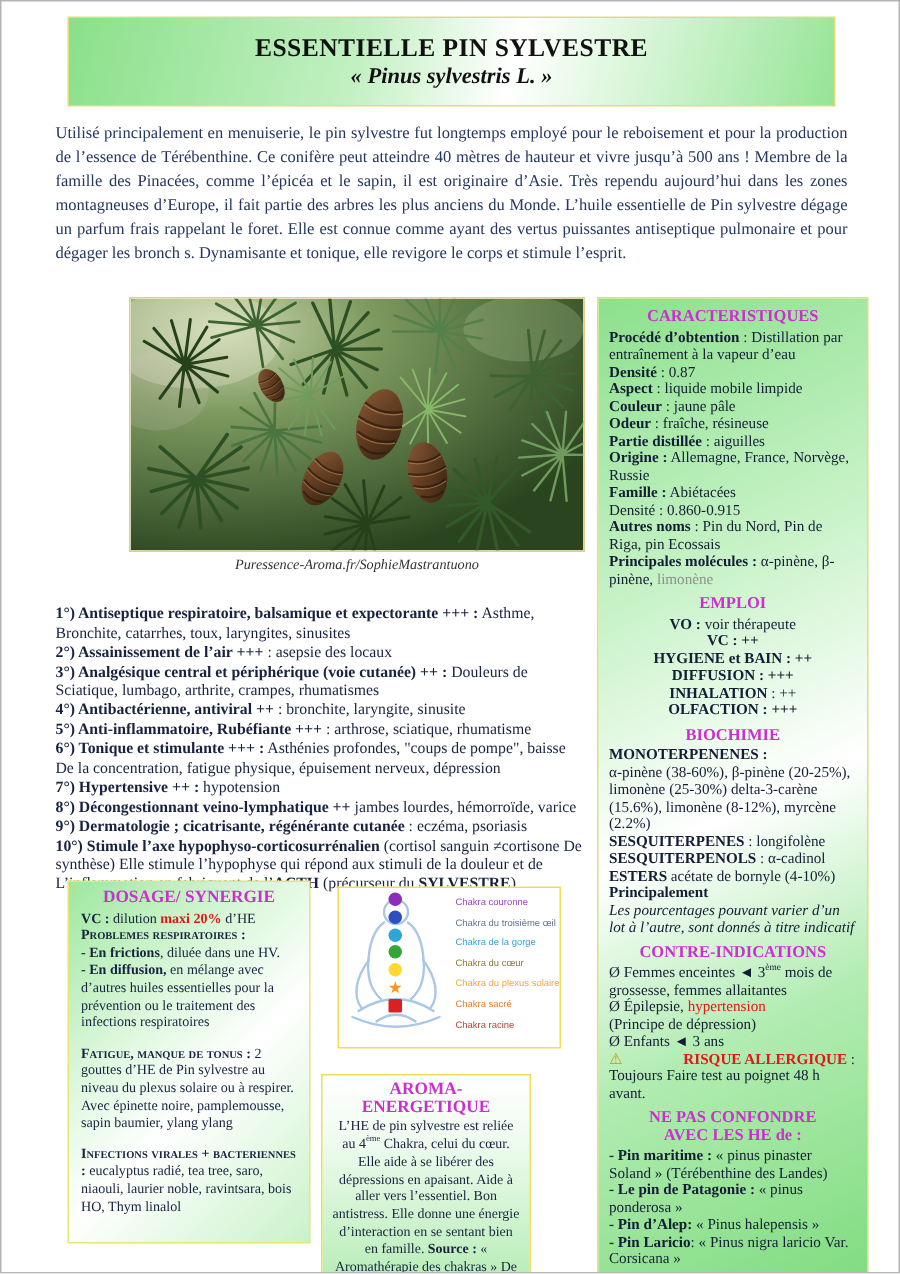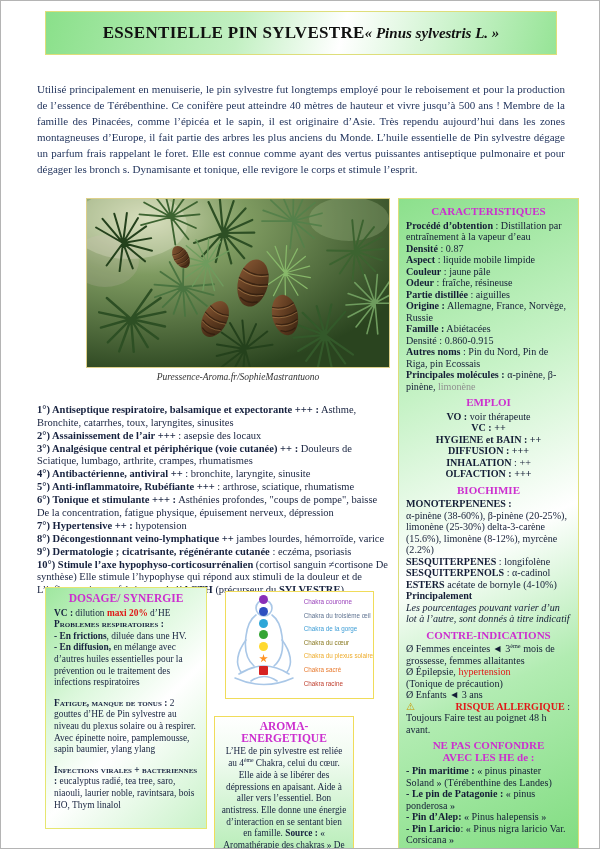--- a/index.html
+++ b/index.html
@@ -3,24 +3,24 @@
 <meta charset="utf-8">
 <style>
   html,body{margin:0;padding:0;background:#ffffff;}
   .page{position:relative;width:600px;height:849px;box-sizing:border-box;border:1px solid #b4b4b4;
         background:#ffffff;font-family:"Liberation Serif",serif;color:#1b2338;overflow:hidden;}
   .b{font-weight:bold;}
   .i{font-style:italic;}
   .sc{font-variant:small-caps;}
   .sup{font-size:.62em;vertical-align:super;line-height:0;}
 
-  .header{position:absolute;left:44px;top:10px;width:512px;height:44px;box-sizing:border-box;
+  .header{position:absolute;left:44px;top:10px;width:512px;height:60px;box-sizing:border-box;
           border:1px solid #dede7a;
           background:linear-gradient(105deg,#8ae08a 0%,#c2f0c2 38%,#ffffff 58%,#cdf3cd 78%,#96e496 100%);
-          display:flex;flex-direction:row;align-items:center;justify-content:center;}
+          display:flex;flex-direction:column;align-items:center;justify-content:center;}
   .header .t1{font-weight:bold;font-size:17px;letter-spacing:.3px;color:#111111;}
   .header .t2{font-weight:bold;font-style:italic;font-size:15px;color:#111111;margin-top:1px;}
 
   .intro{position:absolute;left:36px;top:80px;width:528px;margin:0;font-size:11px;line-height:16px;
          text-align:justify;color:#24365e;}
 
   .photo{position:absolute;left:85px;top:197px;width:304px;height:170px;box-sizing:border-box;
          border:1px solid #ddd08a;overflow:hidden;}
   .photo svg{display:block;}
   .caption{position:absolute;left:85px;top:371px;width:304px;text-align:center;font-style:italic;
@@ -165,21 +165,21 @@
           <div class="rline"><span class="b">SESQUITERPENES</span><span> : longifolène</span></div>
           <div class="rline"><span class="b">SESQUITERPENOLS</span><span> : α-cadinol</span></div>
           <div class="rline"><span class="b">ESTERS</span><span> acétate de bornyle (4-10%)</span></div>
           <div class="rline"><span class="b">Principalement</span></div>
           <div class="rline"><span class="i">Les pourcentages pouvant varier d’un lot à l’autre, sont donnés à titre indicatif</span></div>
         </div>
         <div class="rsec">
           <div class="rtitle">CONTRE-INDICATIONS</div>
           <div class="rline"><span>Ø Femmes enceintes ◄ 3</span><span class="sup">ème</span><span> mois de grossesse, femmes allaitantes</span></div>
           <div class="rline"><span>Ø Épilepsie, </span><span style="color: rgb(224, 24, 24);">hypertension</span></div>
-          <div class="rline"><span>(Tonique de précaution)</span></div>
+          <div class="rline"><span>(Principe de dépression)</span></div>
           <div class="rline"><span>Ø Enfants ◄ 3 ans</span></div>
           <div class="rline"><span style="color: rgb(200, 150, 0);">⚠ </span><span class="b" style="color: rgb(224, 24, 24); padding-left: 38px;">RISQUE ALLERGIQUE</span><span> : Toujours Faire test au poignet 48 h avant.</span></div>
         </div>
         <div class="rsec">
           <div class="rtitle">NE PAS CONFONDRE
 AVEC LES HE de :</div>
           <div class="rline"><span class="b">- Pin maritime :</span><span> « pinus pinaster Soland » (Térébenthine des Landes)</span></div>
           <div class="rline"><span class="b">- Le pin de Patagonie :</span><span> « pinus ponderosa »</span></div>
           <div class="rline"><span class="b">- Pin d’Alep:</span><span> « Pinus halepensis »</span></div>
           <div class="rline"><span class="b">- Pin Laricio</span><span>: « Pinus nigra laricio Var. Corsicana »</span></div>

